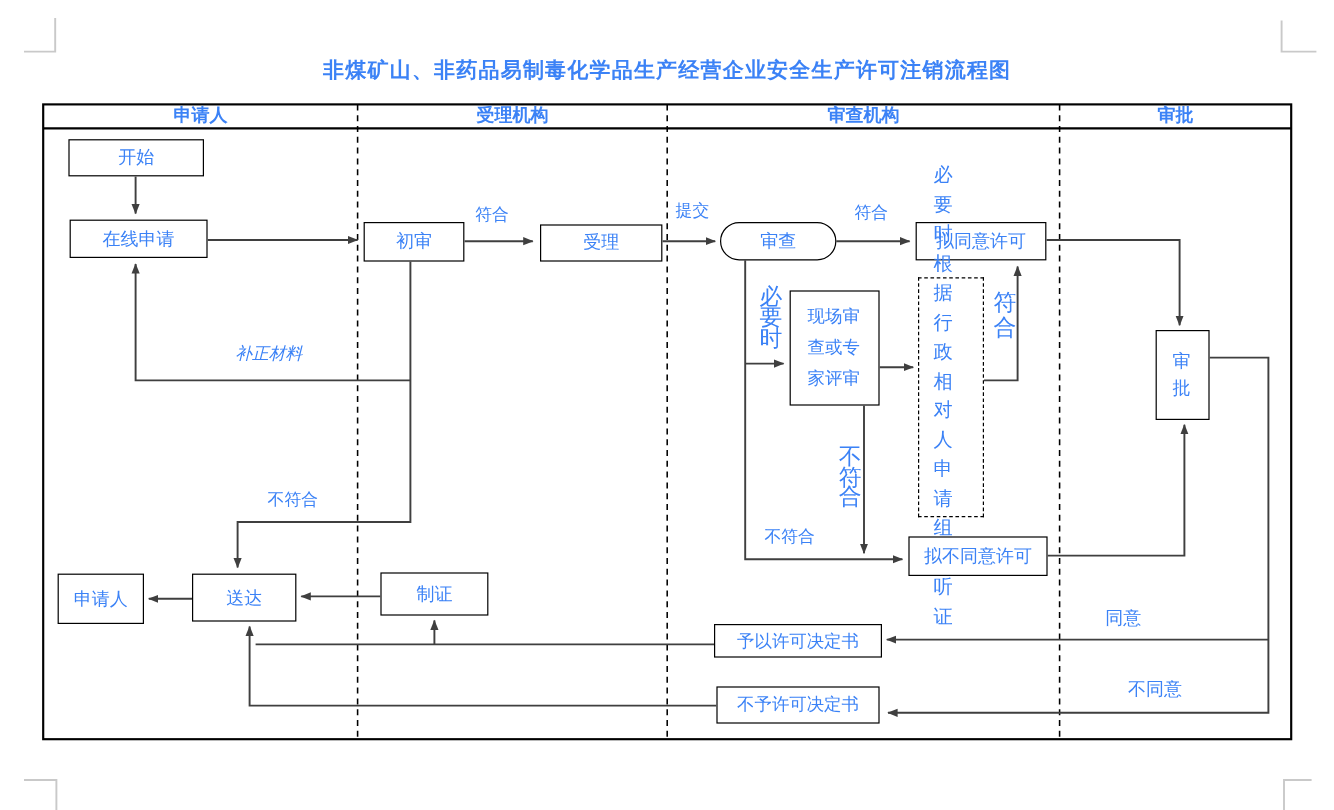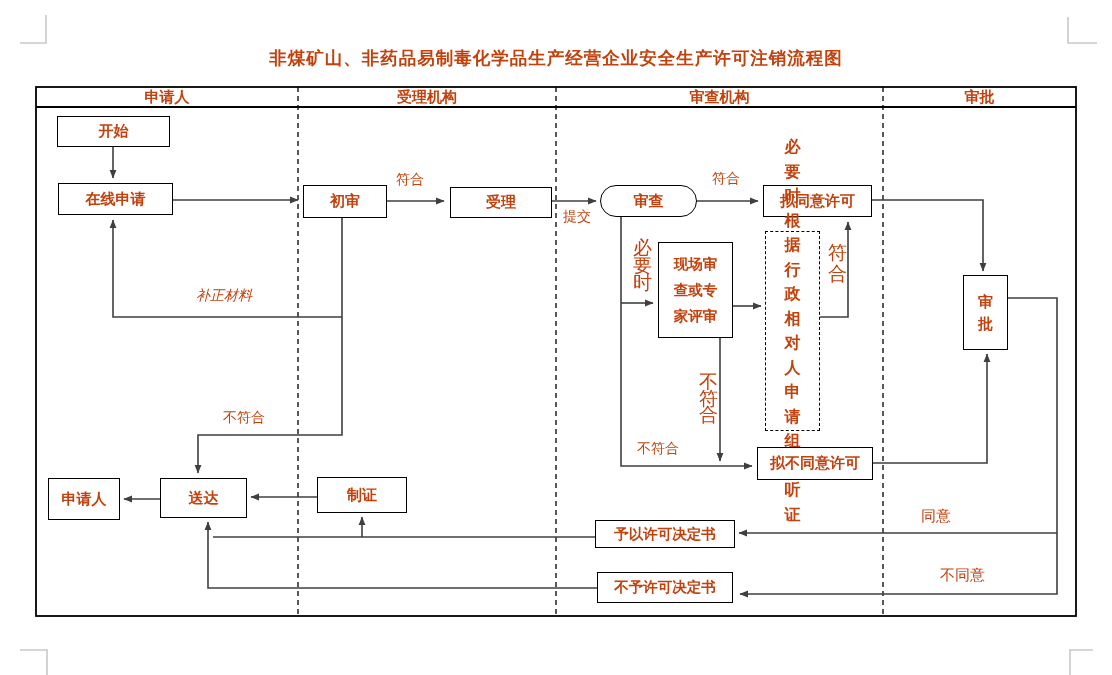--- a/index.html
+++ b/index.html
@@ -1,38 +1,38 @@
 <!DOCTYPE html>
 <html><head>
 <meta charset="utf-8">
 <style>
   * { margin:0; padding:0; box-sizing:border-box; }
   html,body { background:#fff; }
   .page {
     position:relative; width:1112px; height:675px; background:#ffffff;
-    font-family:"Liberation Serif", serif; color:#c2410c; overflow:hidden;
+    font-family:"Liberation Serif", serif; color:#3b82f6; overflow:hidden;
   }
   .wires { position:absolute; left:0; top:0; }
   .flow  { stroke:#3f3f3f; stroke-width:1.6; fill:none; }
   .frame { stroke:#000000; stroke-width:1.8; fill:none; }
   .dashv { stroke:#000000; stroke-width:1.3; fill:none; stroke-dasharray:5 4; }
   .crop  { stroke:#c9c9c9; stroke-width:1.6; fill:none; }
 
   .title {
     position:absolute; left:36px; top:46px; width:1040px;
     text-align:center; font-size:17.5px; font-weight:bold; letter-spacing:1px;
   }
   .lane {
     position:absolute; top:88px; height:19px; line-height:19px;
     text-align:center; font-weight:bold; font-size:15px;
   }
   .node {
     position:absolute; border:1.5px solid #000; background:#fff;
     display:flex; align-items:center; justify-content:center;
-    font-size:15px; text-align:center;font-weight:bold;
+    font-size:15px; text-align:left;
   }
   .node.dashed { border:1.5px dashed #000; }
   .wrap3 { width:45px; word-break:break-all; line-height:26px; font-size:14.5px; display:block; }
   .wrap2 { width:29px; word-break:break-all; line-height:24.5px; font-size:16px; display:block; }
   .wrapv { width:17px; word-break:break-all; line-height:22px; font-size:15px; display:block; }
   .elabel {
     position:absolute; font-size:14px; line-height:16px; white-space:nowrap;
     background:transparent;
   }
   .vlabel {
@@ -118,21 +118,21 @@
   </div>
 
   <div class="node" style="left:757px; top:447px; width:116px; height:33px;">拟不同意许可</div>
   <div class="node" style="left:48px;  top:478px; width:72px;  height:42px;">申请人</div>
   <div class="node" style="left:317px; top:477px; width:90px;  height:36px;">制证</div>
   <div class="node" style="left:160px; top:478px; width:87px;  height:40px;">送达</div>
   <div class="node" style="left:595px; top:520px; width:140px; height:28px; font-size:14.5px;">予以许可决定书</div>
   <div class="node" style="left:597px; top:572px; width:136px; height:31px; font-size:14.5px;">不予许可决定书</div>
 
   <div class="elabel" style="left:396px; top:172px;">符合</div>
-  <div class="elabel" style="left:563px; top:169px;margin-top:40px;">提交</div>
+  <div class="elabel" style="left:563px; top:169px;">提交</div>
   <div class="elabel" style="left:712px; top:171px;">符合</div>
   <div class="vlabel" style="left:633px; top:239px;">必要时</div>
   <div class="vlabel" style="left:828px; top:242px; line-height:21px;">符合</div>
   <div class="elabel" style="left:196px; top:288px;font-style:italic;">补正材料</div>
   <div class="elabel" style="left:223px; top:410px;">不符合</div>
   <div class="vlabel" style="left:699px; top:374px; line-height:16.5px;">不符合</div>
   <div class="elabel" style="left:637px; top:441px;">不符合</div>
   <div class="elabel" style="left:921px; top:508px; font-size:15px;">同意</div>
   <div class="elabel" style="left:940px; top:567px; font-size:15px;">不同意</div>
 

